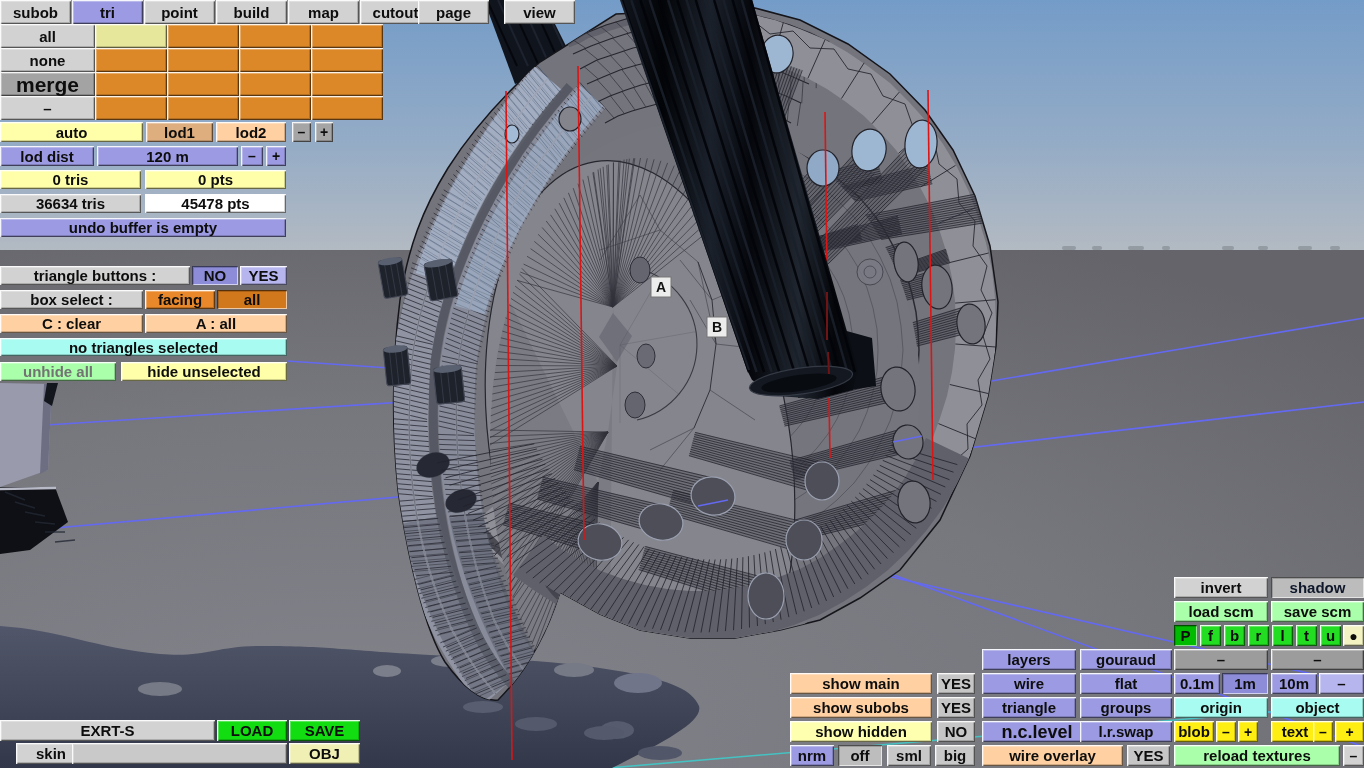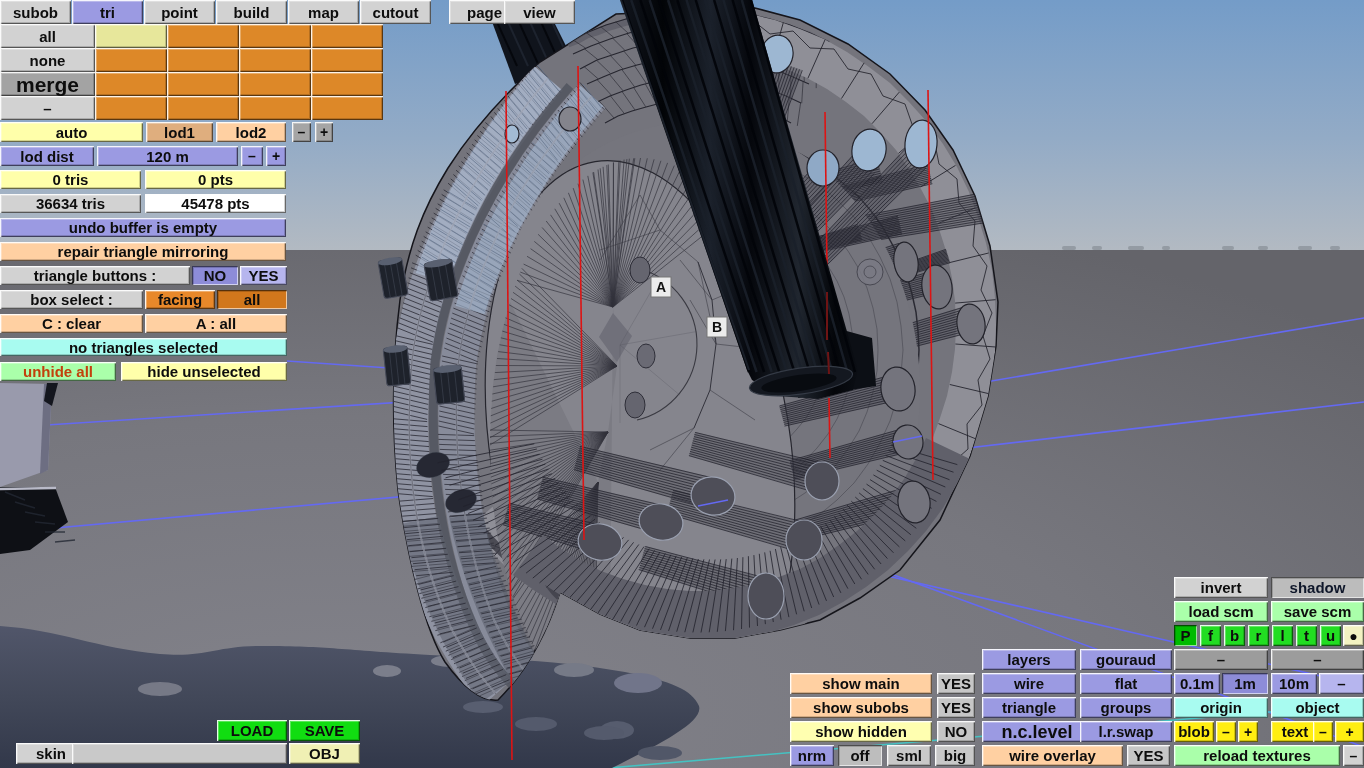--- a/index.html
+++ b/index.html
@@ -1265,21 +1265,21 @@
       <line x1="35.0" y1="522.0" x2="55.0" y2="524.0" stroke="#232833" stroke-width="1.5" opacity="0.8"></line>
       <line x1="45.0" y1="532.0" x2="65.0" y2="532.0" stroke="#232833" stroke-width="1.5" opacity="0.8"></line>
       <line x1="55.0" y1="542.0" x2="75.0" y2="540.0" stroke="#232833" stroke-width="1.5" opacity="0.8"></line>
     </svg>
 <div class="b" style="left:0px;top:0px;width:71px;height:24px;background:#d2d2d2;font-size:15px;color:#0d0d0d">subob</div>
     <div class="b" style="left:72px;top:0px;width:71px;height:24px;background:#9b9ae2;font-size:15px;color:#0d0d0d">tri</div>
     <div class="b" style="left:144px;top:0px;width:71px;height:24px;background:#d2d2d2;font-size:15px;color:#0d0d0d">point</div>
     <div class="b" style="left:216px;top:0px;width:71px;height:24px;background:#d2d2d2;font-size:15px;color:#0d0d0d">build</div>
     <div class="b" style="left:288px;top:0px;width:71px;height:24px;background:#d2d2d2;font-size:15px;color:#0d0d0d">map</div>
     <div class="b" style="left:360px;top:0px;width:71px;height:24px;background:#d2d2d2;font-size:15px;color:#0d0d0d">cutout</div>
-    <div class="b" style="left:449px;top:0px;width:71px;height:24px;background:#d2d2d2;font-size:15px;color:#0d0d0d">page</div>
+    <div class="b" style="left:418px;top:0px;width:71px;height:24px;background:#d2d2d2;font-size:15px;color:#0d0d0d">page</div>
     <div class="b" style="left:504px;top:0px;width:71px;height:24px;background:#d2d2d2;font-size:15px;color:#0d0d0d">view</div>
     <div class="b" style="left:0px;top:24px;width:95px;height:24px;background:#d2d2d2;font-size:15px;color:#0d0d0d">all</div>
     <div class="b" style="left:95px;top:24px;width:72px;height:24px;background:#e7e79b;font-size:15px;color:#0d0d0d"></div>
     <div class="b" style="left:167px;top:24px;width:72px;height:24px;background:#dd8828;font-size:15px;color:#0d0d0d"></div>
     <div class="b" style="left:239px;top:24px;width:72px;height:24px;background:#dd8828;font-size:15px;color:#0d0d0d"></div>
     <div class="b" style="left:311px;top:24px;width:72px;height:24px;background:#dd8828;font-size:15px;color:#0d0d0d"></div>
     <div class="b" style="left:0px;top:48px;width:95px;height:24px;background:#d2d2d2;font-size:15px;color:#0d0d0d">none</div>
     <div class="b" style="left:95px;top:48px;width:72px;height:24px;background:#dd8828;font-size:15px;color:#0d0d0d"></div>
     <div class="b" style="left:167px;top:48px;width:72px;height:24px;background:#dd8828;font-size:15px;color:#0d0d0d"></div>
     <div class="b" style="left:239px;top:48px;width:72px;height:24px;background:#dd8828;font-size:15px;color:#0d0d0d"></div>
@@ -1301,32 +1301,32 @@
     <div class="b" style="left:315px;top:122px;width:18px;height:20px;background:#a5a5a5;font-size:14px;color:#0d0d0d">+</div>
     <div class="b" style="left:0px;top:146px;width:94px;height:20px;background:#9b9ae2;font-size:15px;color:#0d0d0d">lod dist</div>
     <div class="b" style="left:97px;top:146px;width:141px;height:20px;background:#9b9ae2;font-size:15px;color:#0d0d0d">120 m</div>
     <div class="b" style="left:241px;top:146px;width:22px;height:20px;background:#9b9ae2;font-size:14px;color:#0d0d0d">–</div>
     <div class="b" style="left:266px;top:146px;width:20px;height:20px;background:#9b9ae2;font-size:14px;color:#0d0d0d">+</div>
     <div class="b" style="left:0px;top:170px;width:141px;height:19px;background:#ffffaa;font-size:15px;color:#0d0d0d">0 tris</div>
     <div class="b" style="left:145px;top:170px;width:141px;height:19px;background:#ffffaa;font-size:15px;color:#0d0d0d">0 pts</div>
     <div class="b" style="left:0px;top:194px;width:141px;height:19px;background:#d2d2d2;font-size:15px;color:#0d0d0d">36634 tris</div>
     <div class="b" style="left:145px;top:194px;width:141px;height:19px;background:#ffffff;font-size:15px;color:#0d0d0d">45478 pts</div>
     <div class="b" style="left:0px;top:218px;width:286px;height:19px;background:#9b9ae2;font-size:15px;color:#0d0d0d">undo buffer is empty</div>
-    <div class="b" style="left:0px;top:242px;width:286px;height:19px;background:#ffd0a2;font-size:15px;color:#0d0d0d">repair triangle mirroring</div>
     <div class="b" style="left:0px;top:266px;width:190px;height:19px;background:#d2d2d2;font-size:15px;color:#0d0d0d">triangle buttons :</div>
     <div class="b dn" style="left:192px;top:266px;width:46px;height:19px;background:#8d8cd8;font-size:15px;color:#0d0d0d">NO</div>
     <div class="b" style="left:240px;top:266px;width:47px;height:19px;background:#b6b5ee;font-size:15px;color:#0d0d0d">YES</div>
     <div class="b" style="left:0px;top:290px;width:143px;height:19px;background:#d2d2d2;font-size:15px;color:#0d0d0d">box select :</div>
     <div class="b" style="left:145px;top:290px;width:70px;height:19px;background:#e8882a;font-size:15px;color:#0d0d0d">facing</div>
     <div class="b dn" style="left:217px;top:290px;width:70px;height:19px;background:#d1771c;font-size:15px;color:#0d0d0d">all</div>
     <div class="b" style="left:0px;top:314px;width:143px;height:19px;background:#ffd0a2;font-size:15px;color:#0d0d0d">C : clear</div>
     <div class="b" style="left:145px;top:314px;width:142px;height:19px;background:#ffd0a2;font-size:15px;color:#0d0d0d">A : all</div>
     <div class="b" style="left:0px;top:338px;width:287px;height:18px;background:#a8fbf0;font-size:15px;color:#0d0d0d">no triangles selected</div>
-    <div class="b" style="left:0px;top:362px;width:116px;height:19px;background:#aaffaa;font-size:15px;color:#c2410c">unhide all</div>
+    <div class="b" style="left:0px;top:362px;width:116px;height:19px;background:#aaffaa;font-size:15px;color:#737373">unhide all</div>
     <div class="b" style="left:121px;top:362px;width:166px;height:19px;background:#ffffaa;font-size:15px;color:#0d0d0d">hide unselected</div>
+    <div class="b" style="left:0px;top:720px;width:215px;height:21px;background:#d2d2d2;font-size:15px;color:#0d0d0d">EXRT-S</div>
     <div class="b" style="left:217px;top:720px;width:70px;height:21px;background:#11dd11;font-size:15px;color:#0d0d0d">LOAD</div>
     <div class="b" style="left:289px;top:720px;width:71px;height:21px;background:#11dd11;font-size:15px;color:#0d0d0d">SAVE</div>
     <div class="b" style="left:16px;top:743px;width:70px;height:21px;background:#d2d2d2;font-size:15px;color:#0d0d0d">skin</div>
     <div class="b" style="left:72px;top:743px;width:215px;height:21px;background:#c9c9c9;font-size:15px;color:#0d0d0d"></div>
     <div class="b" style="left:289px;top:743px;width:71px;height:21px;background:#f0f0b4;font-size:15px;color:#0d0d0d">OBJ</div>
     <div class="b" style="left:1174px;top:577px;width:94px;height:21px;background:#d2d2d2;font-size:15px;color:#0d0d0d">invert</div>
     <div class="b dn" style="left:1271px;top:577px;width:93px;height:21px;background:#bcbcbc;font-size:15px;color:#0f172a">shadow</div>
     <div class="b" style="left:1174px;top:601px;width:94px;height:21px;background:#aaffaa;font-size:15px;color:#0d0d0d">load scm</div>
     <div class="b" style="left:1271px;top:601px;width:93px;height:21px;background:#aaffaa;font-size:15px;color:#0d0d0d">save scm</div>
     <div class="b dn" style="left:1174px;top:625px;width:23px;height:21px;background:#00bb00;font-size:15px;color:#0d0d0d">P</div>

